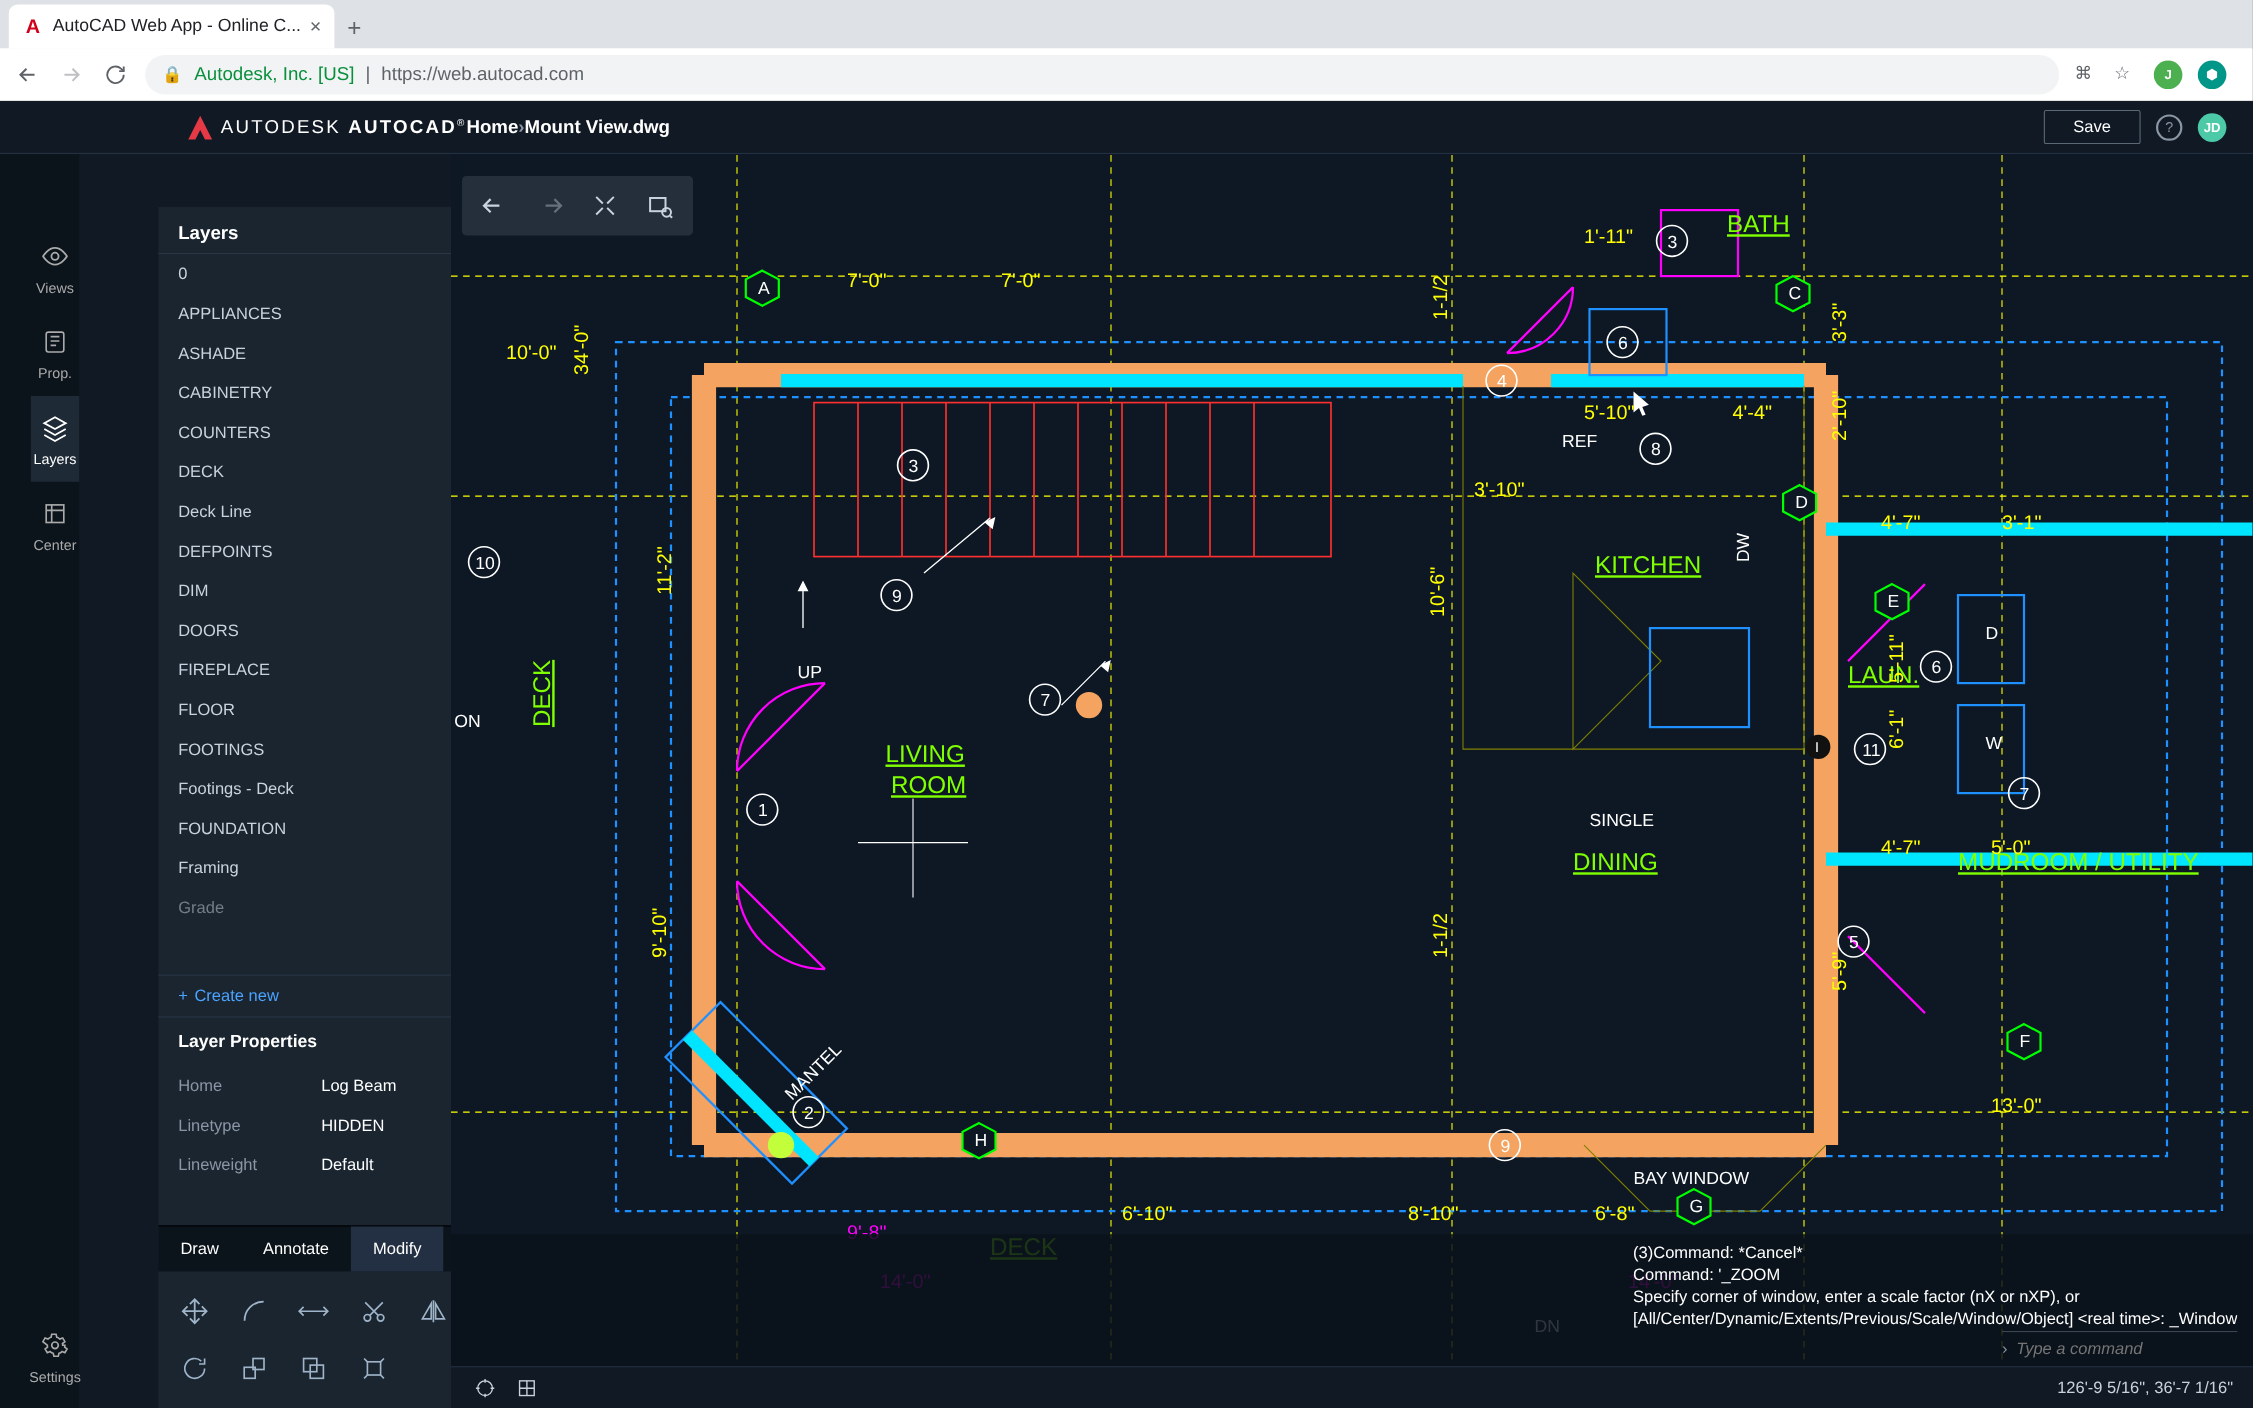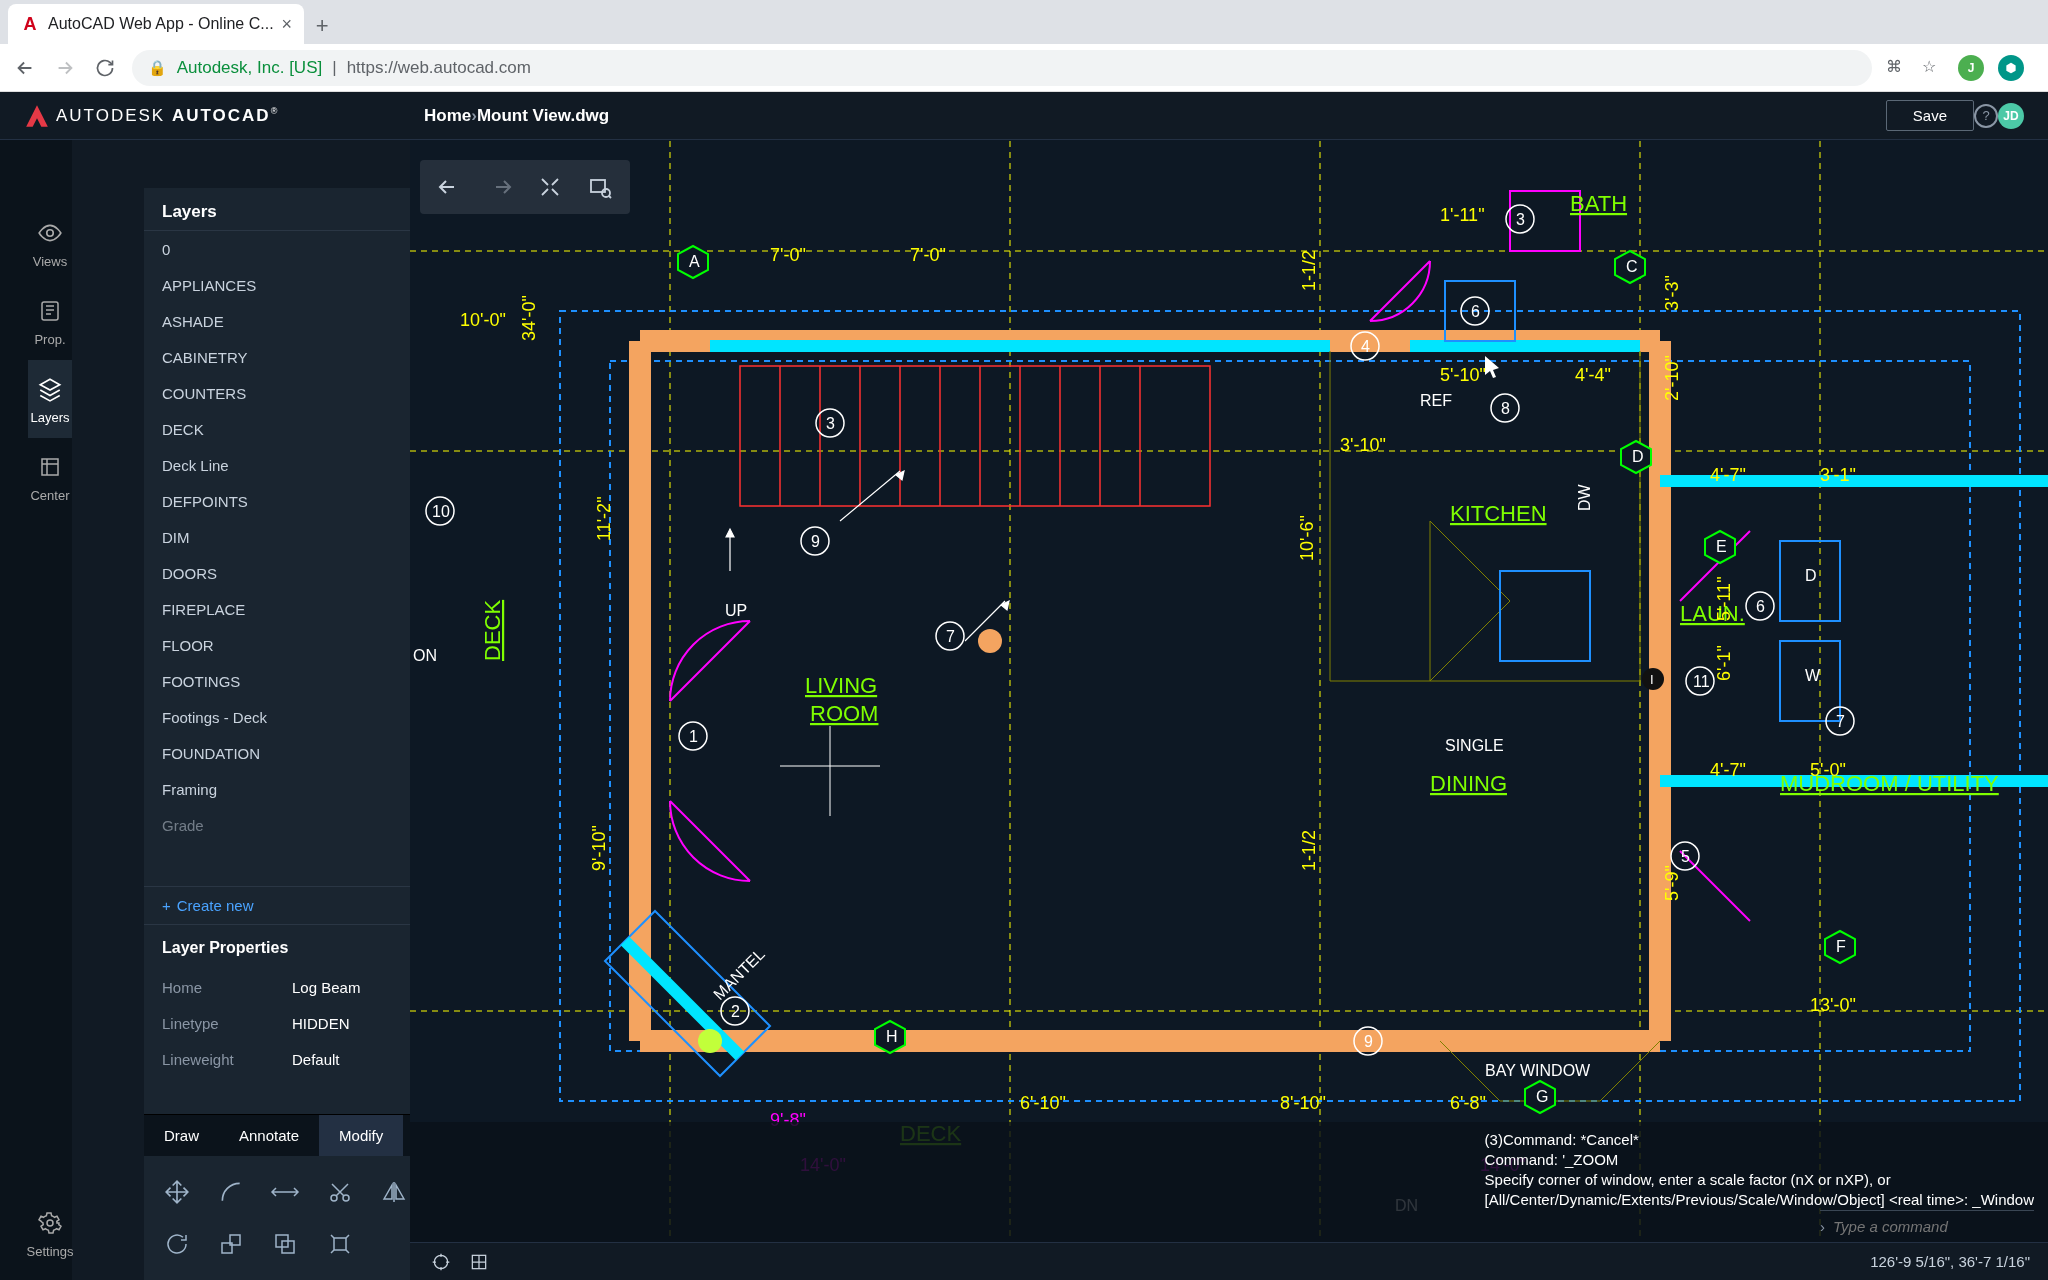--- a/index.html
+++ b/index.html
@@ -24,28 +24,28 @@
 .avatar-teal { background: #009688; }
 
 .app { flex: 1; display: flex; background: #111a24; color: #fff; min-height: 0; }
 
 .nav-rail { width: 72px; background: #0b131b; display: flex; flex-direction: column; align-items: center; padding-top: 64px; gap: 0; padding-left: 28px; }
 .nav-rail .rail-item { height: 78px; width: 100%; display: flex; flex-direction: column; align-items: center; justify-content: center; gap: 6px; color: #aaa; font-size: 13px; cursor: pointer; }
 .nav-rail .rail-item.active { background: #1e2a36; color: #fff; }
 .nav-rail .rail-item .ri-icon { width: 30px; height: 30px; display:flex; align-items:center; justify-content:center;}
 .nav-rail .settings-item { margin-top: auto; margin-bottom: 8px; }
 .app-header { position: absolute; top: 92px; left: 0; right: 0; height: 48px; background: #111a24; display: flex; align-items: center; padding: 0 24px; z-index: 5; border-bottom: 1px solid #233043; }
-.brand { display: flex; align-items: center; gap: 4px; width: 400px; }
+.brand { display: flex; align-items: center; gap: 4px; width: 400px; justify-content: flex-end; }
 .brand-mark { width: 28px; height: 28px; color: #e63946; font-weight: bold; font-size: 26px; display:flex; align-items:center; }
 .brand-text { font-size: 17px; letter-spacing: 2px; color: #fff; }
 .brand-text .bold { font-weight: 600; }
 .breadcrumb { display: flex; align-items: center; font-size: 17px; color: #fff; font-weight: 600; }
 .breadcrumb .crumb-link { color: #fff; cursor: pointer; }
 .breadcrumb .sep { color: #8a96a5; }
-.header-right { margin-left: auto; display: flex; align-items: center; gap: 0; }
+.header-right { margin-left: auto; display: flex; align-items: center; gap: 14px; }
 .save-btn { border: 1px solid #5b6876; background: transparent; color: #fff; padding: 6px 26px; font-size: 15px; border-radius: 2px; cursor: pointer; }
 .hdr-icon { width: 24px; height: 24px; border: 2px solid #8a96a5; border-radius: 50%; display: flex; align-items: center; justify-content: center; font-size: 13px; color: #8a96a5; cursor:pointer; }
 
 .sidebar { width: 338px; margin-left: 72px; margin-top: 48px; background: #1a2530; display: flex; flex-direction: column; border-right: 1px solid #0b131b; }
 .panel-title { padding: 14px 18px 8px; font-size: 17px; font-weight: 600; color: #fff; }
 .layer-list { flex: 1; overflow-y: auto; border-top: 1px solid #2a3644; position: relative; }
 .layer-row { height: 36px; display: flex; align-items: center; padding: 0 18px; font-size: 15px; color: #c9d3de; cursor: pointer; justify-content: space-between; }
 .layer-swatch { width: 14px; height: 14px; flex-shrink: 0; }
 .scroll-indicator { position: absolute; right: 2px; top: 0; width: 10px; height: 220px; background: #3a4654; border-radius: 5px; }
 .create-new { padding: 10px 18px; font-size: 15px; color: #4aa3ff; cursor: pointer; display: flex; align-items: center; gap: 6px; border-top: 1px solid #2a3644; }

